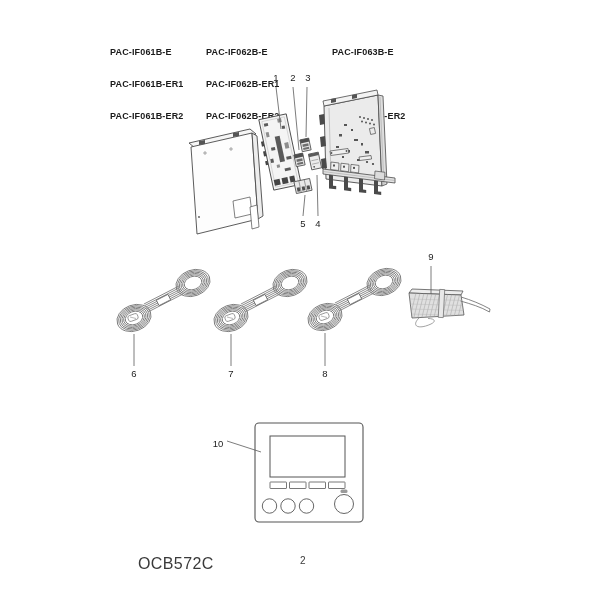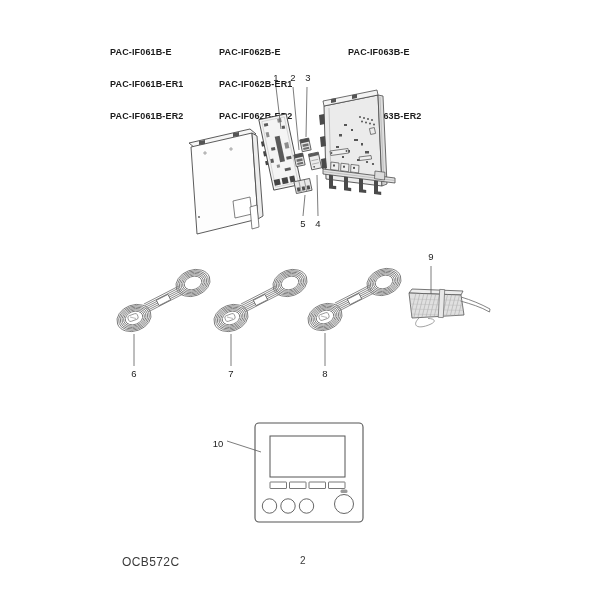--- a/index.html
+++ b/index.html
@@ -1,23 +1,23 @@
 <!DOCTYPE html>
 <html><head>
 <meta charset="utf-8">
 <style>
   html,body{margin:0;padding:0;background:#fff;}
   .page{position:relative;width:600px;height:600px;background:#ffffff;overflow:hidden;
         font-family:"Liberation Sans",sans-serif;border-radius:30px;}
   .model-col{position:absolute;top:26px;font-weight:bold;font-size:9px;line-height:10.6px;
              color:#1a1a1a;letter-spacing:.15px;white-space:pre;}
-  .col1{left:110px}.col2{left:219px}.col3{left:348px}
+  .col1{left:110px}.col2{left:206px}.col3{left:332px}
   .model-line{height:10.6px;}
   .callout{position:absolute;transform:translateX(-50%);font-size:9.5px;color:#222;}
-  .footer-code{position:absolute;left:122px;top:555px;font-size:12px;color:#3a3a3a;letter-spacing:.4px;}
+  .footer-code{position:absolute;left:138px;top:555px;font-size:16px;color:#3a3a3a;letter-spacing:.4px;}
   .footer-page{position:absolute;left:300px;top:555px;font-size:10px;color:#3a3a3a;}
   svg.art{position:absolute;left:0;top:0;}
 </style>
 </head>
 <body>
 
 <div class="page">
 
   <div class="model-col col1">
     <div class="model-line">PAC-IF061B-E</div>

